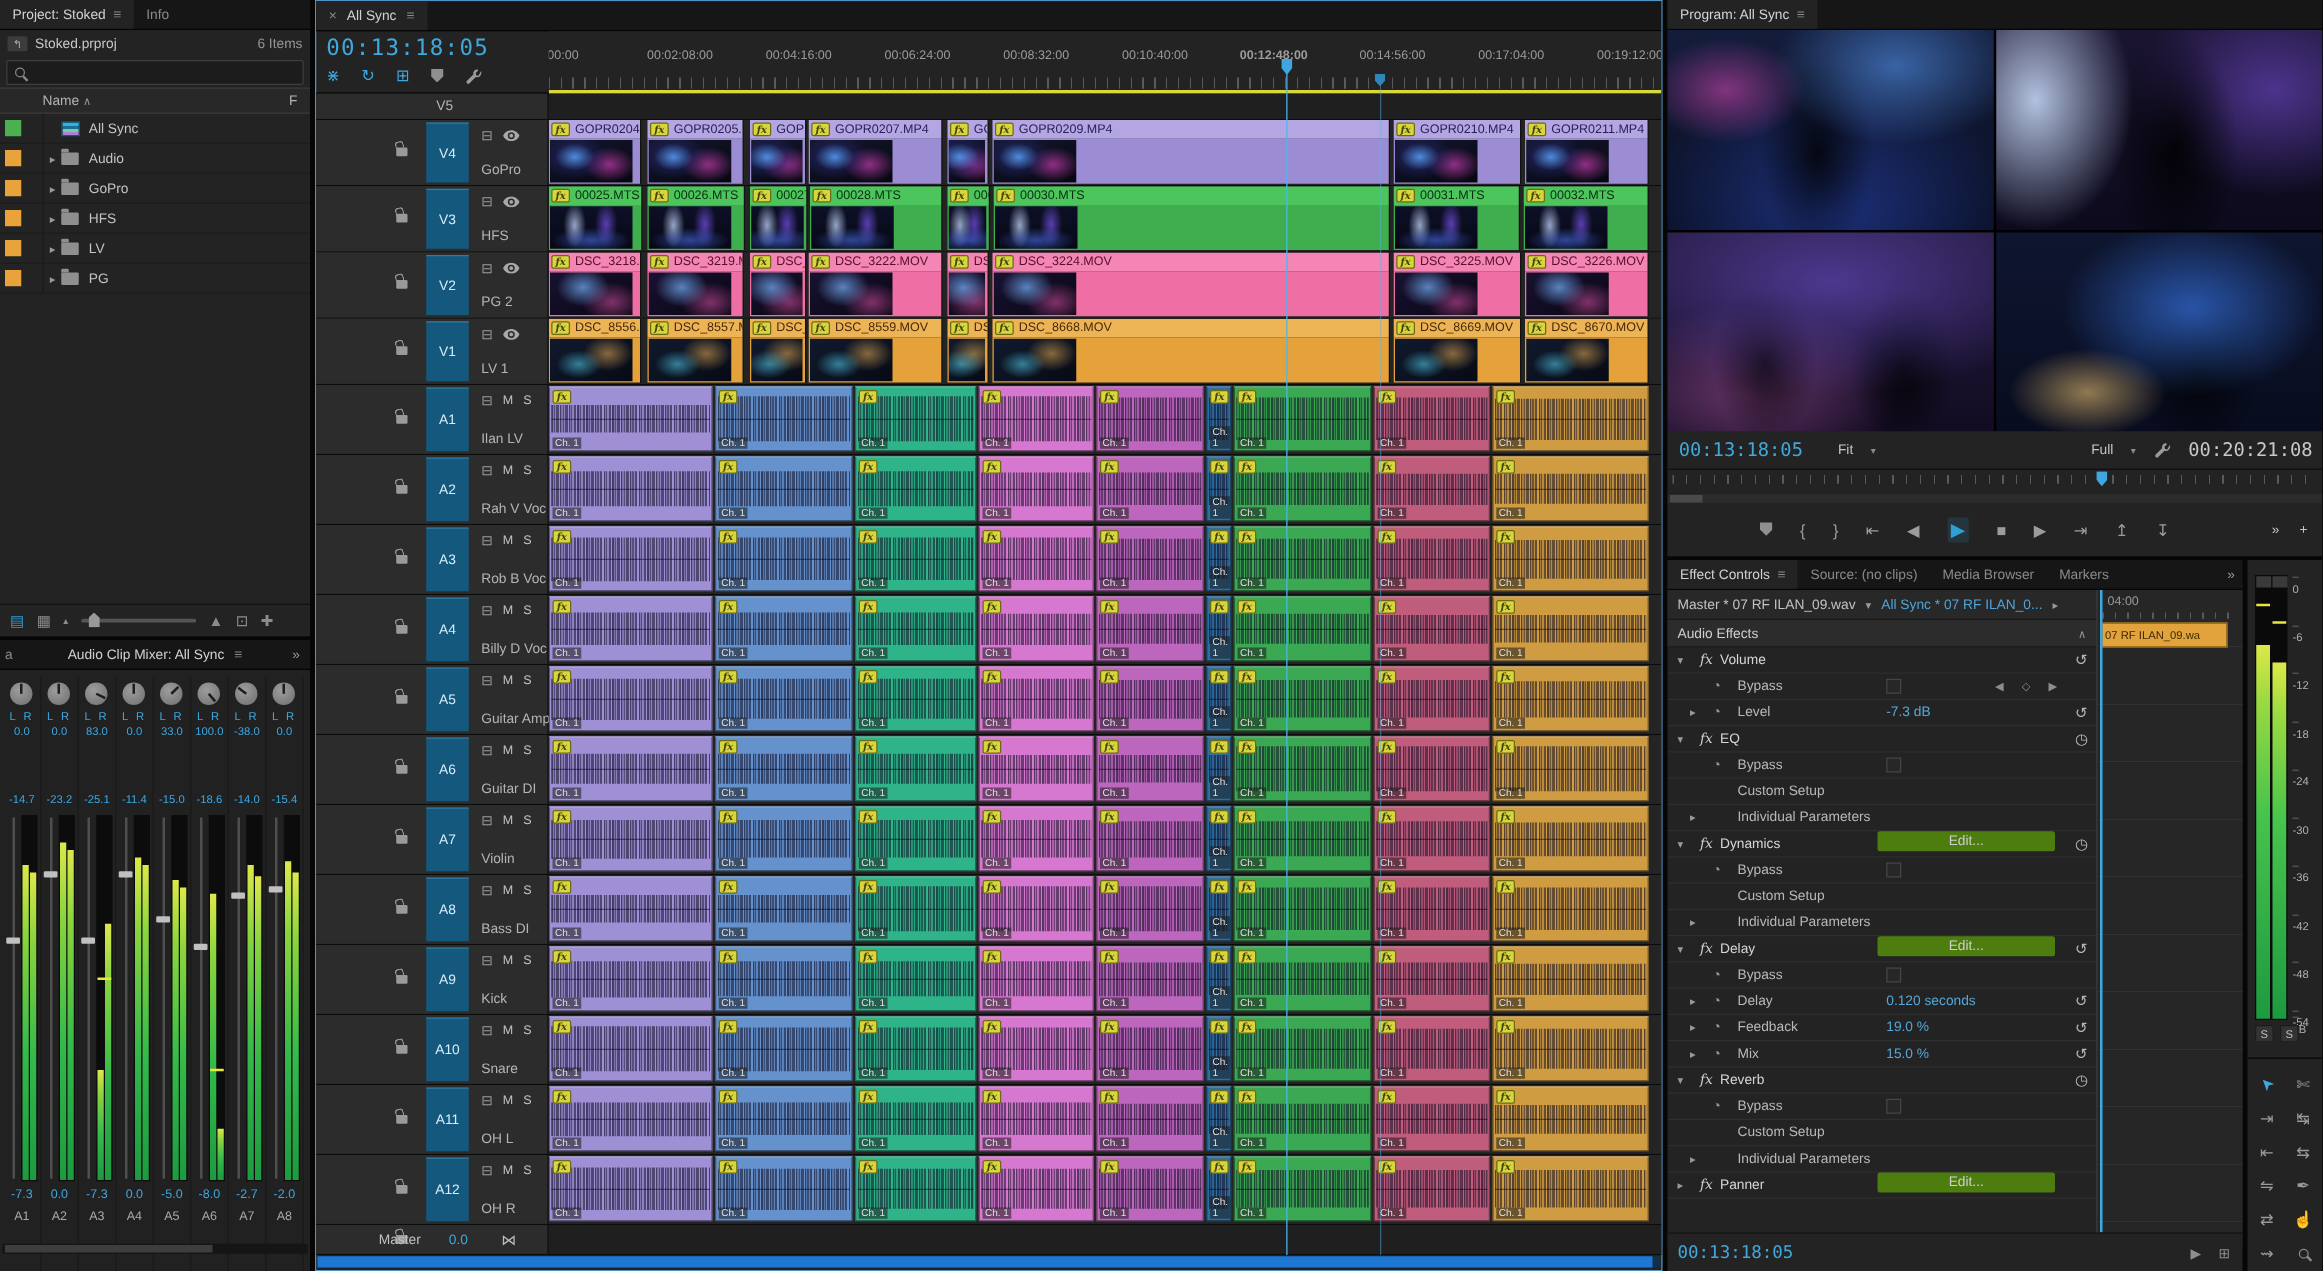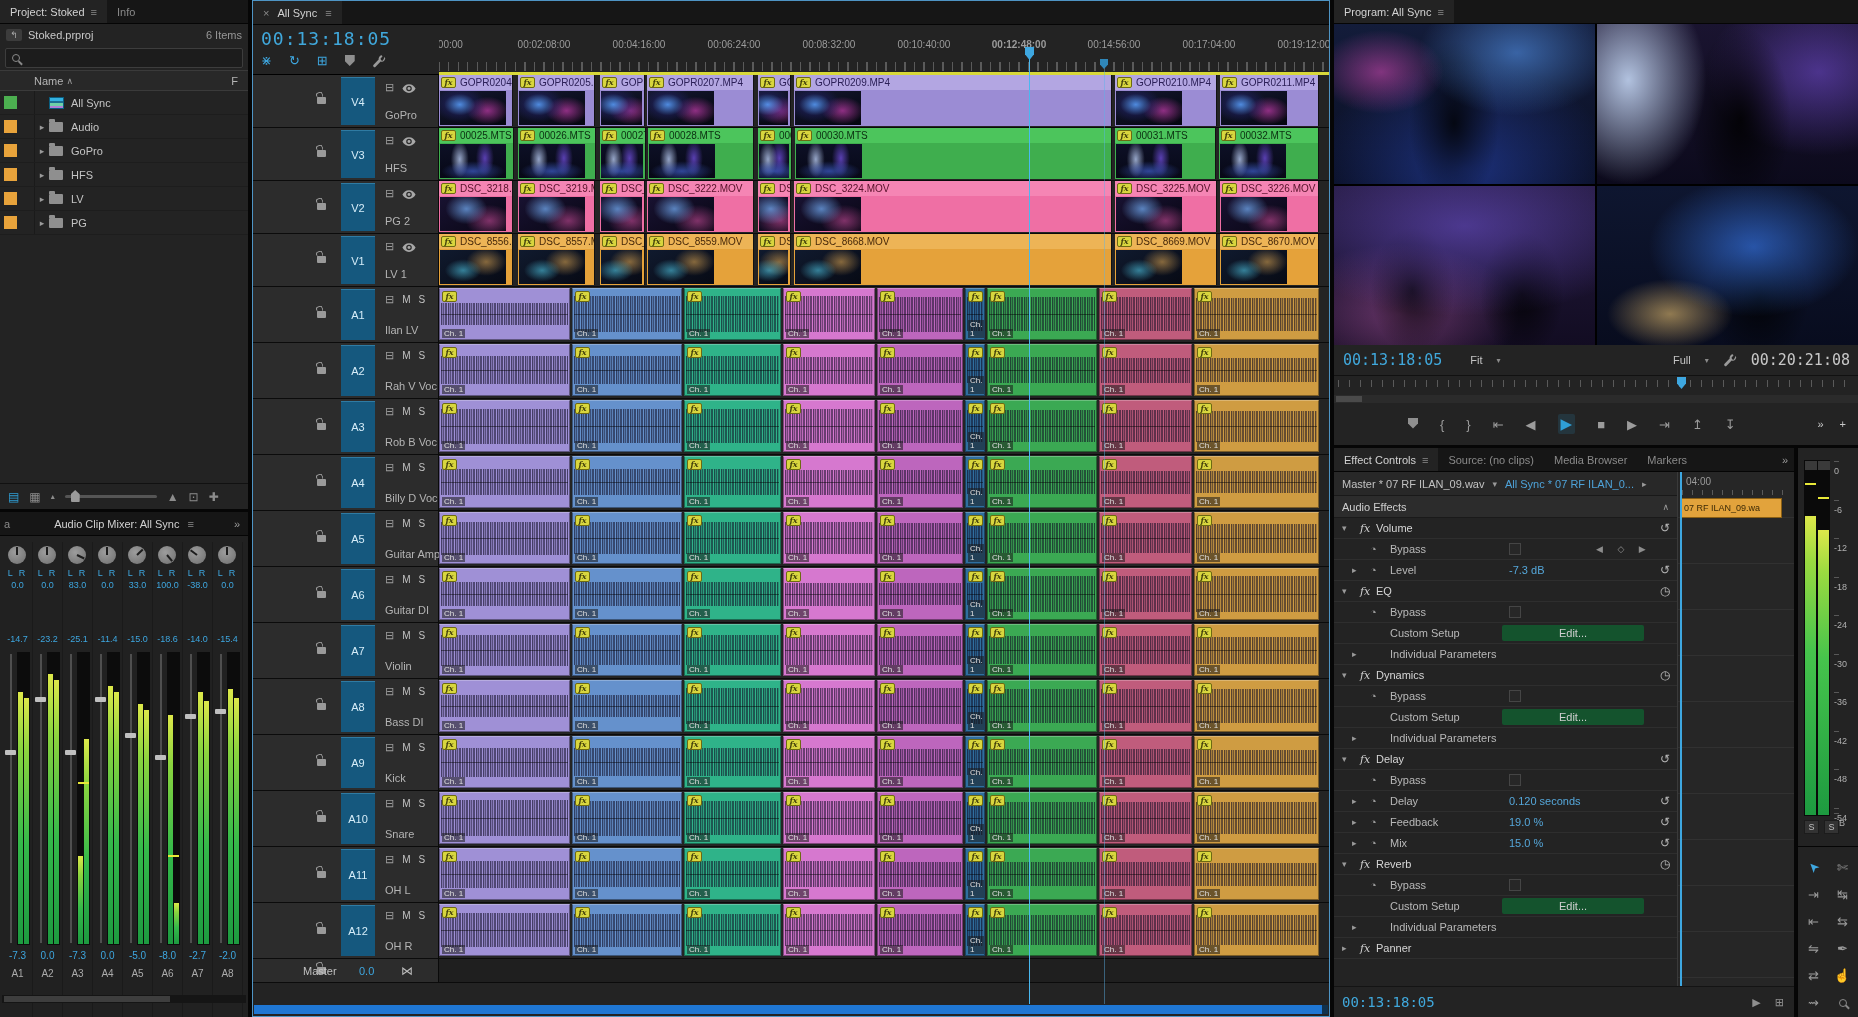--- a/index.html
+++ b/index.html
@@ -152,21 +152,21 @@
 .fa{left:8px;color:#9a9a9a;font-size:9px;}
 .fxi{left:26px;color:#cfcfcf;font:italic 11px "DejaVu Serif",serif;}
 .fglabel{left:42px;color:#d6d6d6;}
 .farrow{left:18px;color:#9a9a9a;font-size:9px;}
 .fsw{left:36px;color:#9a9a9a;font-size:11px;}
 .fplabel{left:56px;color:#b8b8b8;}
 .fval{left:175px;color:#55a7da;}
 .fcbx{left:175px;}
 .fnav{left:262px;color:#8d8d8d;letter-spacing:6px;font-size:9px;}
 .fic{left:326px;color:#b5b5b5;font-size:12px;}
-.fbtn{left:168px;width:142px;height:16px;background:#14532d;border-radius:2px;color:#cfcfcf;text-align:center;line-height:16px;}
+.fbtn{left:168px;width:142px;height:16px;background:#4d7c0f;border-radius:2px;color:#cfcfcf;text-align:center;line-height:16px;margin-top:40px;}
 #fx-mini{position:absolute;left:343px;top:24px;right:0;bottom:31px;background:#262626;border-left:1px solid #3a3a3a;background-image:repeating-linear-gradient(180deg,transparent 0 45px,rgba(255,255,255,.05) 45px 46px);}
 #fx-mini .mtime{position:absolute;left:8px;top:4px;color:#9a9a9a;font-size:10px;}
 #fx-mini .mticks{position:absolute;left:4px;right:4px;top:18px;height:5px;background:repeating-linear-gradient(90deg,#5a5a5a 0 1px,transparent 1px 10px);}
 #fx-mini .mclipbar{position:absolute;left:3px;right:12px;top:26px;height:20px;background:#e2a33c;border:1px solid #8a5f14;color:#3c2a06;font-size:9px;line-height:18px;padding:0 2px;overflow:hidden;white-space:nowrap;}
 #fx-mini .mph{position:absolute;left:2px;top:0;bottom:0;width:2px;background:#3ea7e0;}
 #fx-bottom{position:absolute;left:0;bottom:0;width:460px;height:31px;background:#232323;border-top:1px solid #141414;display:flex;align-items:center;}
 #fx-btc{color:#40a8dc;font-size:14px;margin-left:8px;}
 #fx-bottom .right{margin-left:auto;display:flex;gap:14px;padding-right:10px;color:#8f8f8f;}
 
 #rail{position:absolute;left:1797px;top:448px;width:61px;height:569px;background:#232323;border-left:1px solid #050505;}
@@ -447,20 +447,26 @@
             <div class="rlabel" style="left: 580px; font-weight: bold;">00:12:48:00</div>
             <div class="rlabel" style="left: 675px;">00:14:56:00</div>
             <div class="rlabel" style="left: 770px;">00:17:04:00</div>
             <div class="rlabel" style="left: 865px;">00:19:12:00</div>
           </div>
         <div id="rticks"></div>
         <div id="renderbar"></div>
       </div>
     </div>
     <div id="tracks">
+        <div class="trow" style="height: 21px;">
+          <div class="thead">
+            <span class="v5lab">V5</span>
+          </div>
+          <div class="tlane empty"></div>
+        </div>
         <div class="trow" style="height: 53px;">
           <div class="thead">
             <span class="lock"></span>
             <span class="tbox">V4</span>
             <span class="ticons">
               <span>⊟</span>
               <span class="eye"><svg viewBox="0 0 16 10" width="14" height="9">
                   <path d="M8 0C4.5 0 1.8 2.2.5 5 1.8 7.8 4.5 10 8 10s6.2-2.2 7.5-5C14.2 2.2 11.5 0 8 0zm0 8.2A3.2 3.2 0 1 1 8 1.8a3.2 3.2 0 0 1 0 6.4z" fill="#a8a8a8"></path>
                   <circle cx="8" cy="5" r="1.7" fill="#a8a8a8"></circle>
                 </svg></span>

